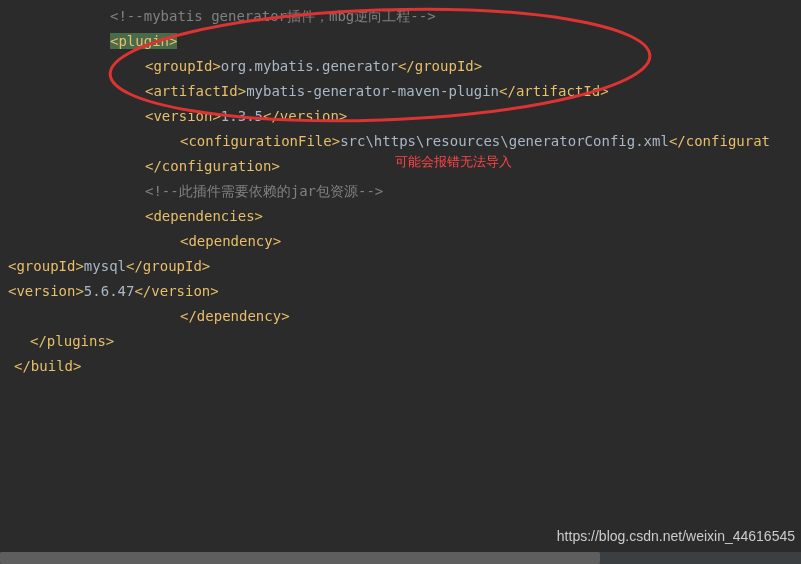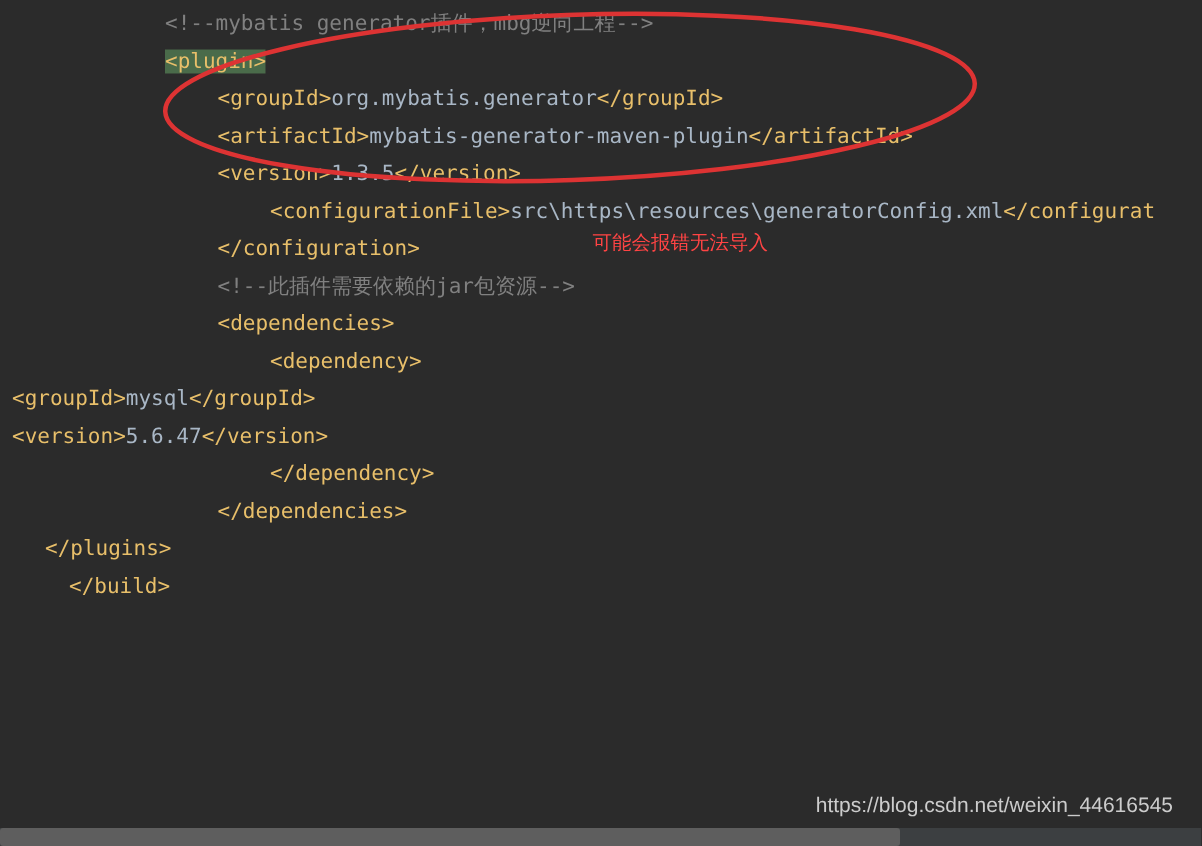--- a/index.html
+++ b/index.html
@@ -39,42 +39,42 @@
       left: 105px;
       top: 0px;
       width: 550px;
       height: 130px;
       pointer-events: none;
     }
     .circle svg { width: 100%; height: 100%; }
     .watermark {
       position: absolute;
       bottom: 20px;
-      right: 19px;
+      right: 6px;
       color: #cccccc;
       font-size: 14px;
       font-family: Arial, sans-serif;
     }
     .scrollbar {
       position: absolute;
       bottom: 0;
       left: 0;
       right: 0;
       height: 12px;
       background: #3c3f41;
     }
     .scrollbar-thumb {
       position: absolute;
       left: 0;
       width: 600px;
       height: 100%;
       background: #5e5e5e;
       border-radius: 2px;
     }
-    .ind0 { padding-left: 46px; }
+    .ind0 { padding-left: 14px; }
     .ind1 { padding-left: 30px; }
     .ind2 { padding-left: 110px; }
     .ind3 { padding-left: 145px; }
     .ind4 { padding-left: 180px; }
     .ind5 { }
   </style>
 </head>
 <body>
 
 <div class="editor">
@@ -84,21 +84,20 @@
   <div class="line ind3"><span class="tag">&lt;artifactId&gt;</span><span class="text">mybatis-generator-maven-plugin</span><span class="tag">&lt;/artifactId&gt;</span></div>
   <div class="line ind3"><span class="tag">&lt;version&gt;</span><span class="text">1.3.5</span><span class="tag">&lt;/version&gt;</span></div>
   <div class="line ind4"><span class="tag">&lt;configurationFile&gt;</span><span class="text">src\https\resources\generatorConfig.xml</span><span class="tag">&lt;/configurat</span></div>
   <div class="line ind3"><span class="tag">&lt;/configuration&gt;</span></div>
   <div class="line ind3"><span class="comment">&lt;!--此插件需要依赖的jar包资源--&gt;</span></div>
   <div class="line ind3"><span class="tag">&lt;dependencies&gt;</span></div>
   <div class="line ind4"><span class="tag">&lt;dependency&gt;</span></div>
   <div class="line ind5"><span class="tag">&lt;groupId&gt;</span><span class="text">mysql</span><span class="tag">&lt;/groupId&gt;</span></div>
   <div class="line ind5"><span class="tag">&lt;version&gt;</span><span class="text">5.6.47</span><span class="tag">&lt;/version&gt;</span></div>
   <div class="line ind4"><span class="tag">&lt;/dependency&gt;</span></div>
-  <div class="line ind3"><span class="tag">&lt;/dependencies&gt;</span></div>
   <div class="line ind1"><span class="tag">&lt;/plugins&gt;</span></div>
   <div class="line ind0"><span class="tag">&lt;/build&gt;</span></div>
 </div>
 
 <div class="circle">
   <svg viewBox="0 0 550 130">
     <ellipse cx="275" cy="65" rx="270" ry="55" fill="none" stroke="#dd3333" stroke-width="3" transform="rotate(-2 275 65)"></ellipse>
   </svg>
 </div>
 

